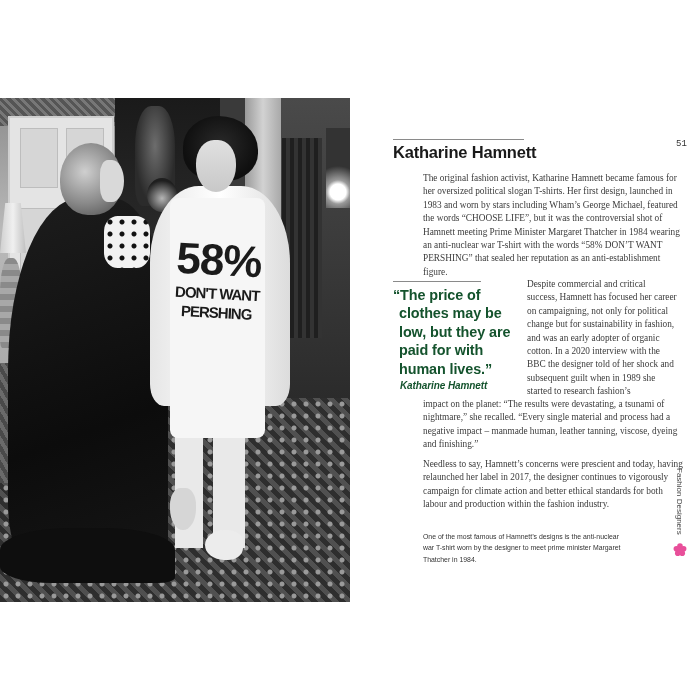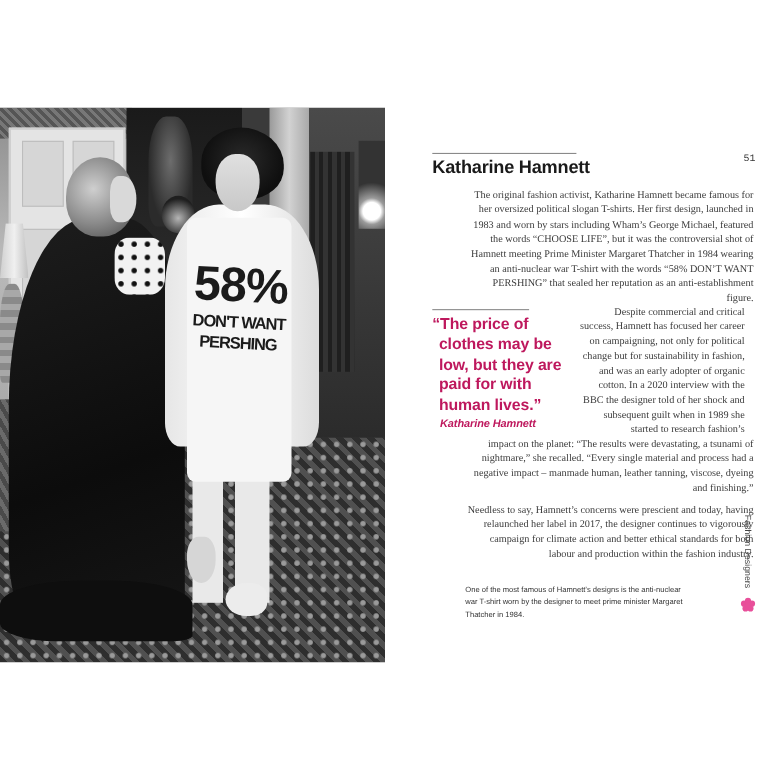--- a/index.html
+++ b/index.html
@@ -51,26 +51,26 @@
     .rule { position: absolute; height: 1px; background: #8a8a8a; }
     .heading {
       position: absolute; left: 393px; top: 143px;
       font-family: "Liberation Sans", "DejaVu Sans", sans-serif; font-weight: 700;
       font-size: 16.5px; color: #1a1a1a; letter-spacing: -0.2px;
     }
     .page-number {
       position: absolute; left: 676px; top: 139px;
       font-family: Liberation Mono, monospace; font-size: 9px; color: #333;
     }
-    .body-text { font-size: 9.3px; line-height: 13.4px; color: #3b3b3b; text-align: right; }
+    .body-text { font-size: 9.3px; line-height: 13.4px; color: #3b3b3b; }
     .intro { position: absolute; left: 423px; top: 172px; width: 262px; }
     .pull-quote {
       position: absolute; left: 393px; top: 286px; width: 128px;
       font-family: "Liberation Sans", "DejaVu Sans", sans-serif; font-weight: 700;
-      font-size: 14.4px; line-height: 18.4px; color: #be185d; letter-spacing: -0.1px;
+      font-size: 14.4px; line-height: 18.4px; color: #14532d; letter-spacing: -0.1px;
     }
     .pull-quote .q-text { display: block; text-indent: -6px; padding-left: 6px; }
     .pull-quote .q-attrib {
       display: block; font-size: 10px; font-style: italic; line-height: 14px; margin-top: 1px; padding-left: 7px;
     }
     .side-col { position: absolute; left: 527px; top: 278px; width: 150px; }
     .continuation { position: absolute; left: 423px; top: 398px; width: 262px; }
     .p2 { position: absolute; left: 423px; top: 458px; width: 262px; }
     .caption {
       position: absolute; left: 423px; top: 531px; width: 200px;

